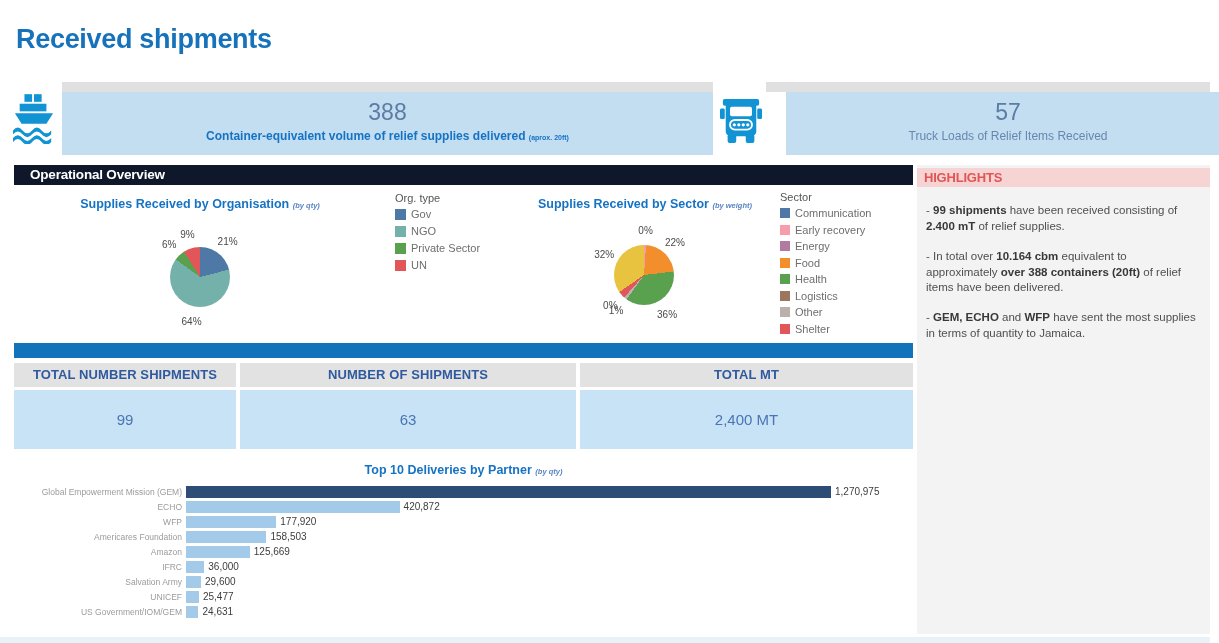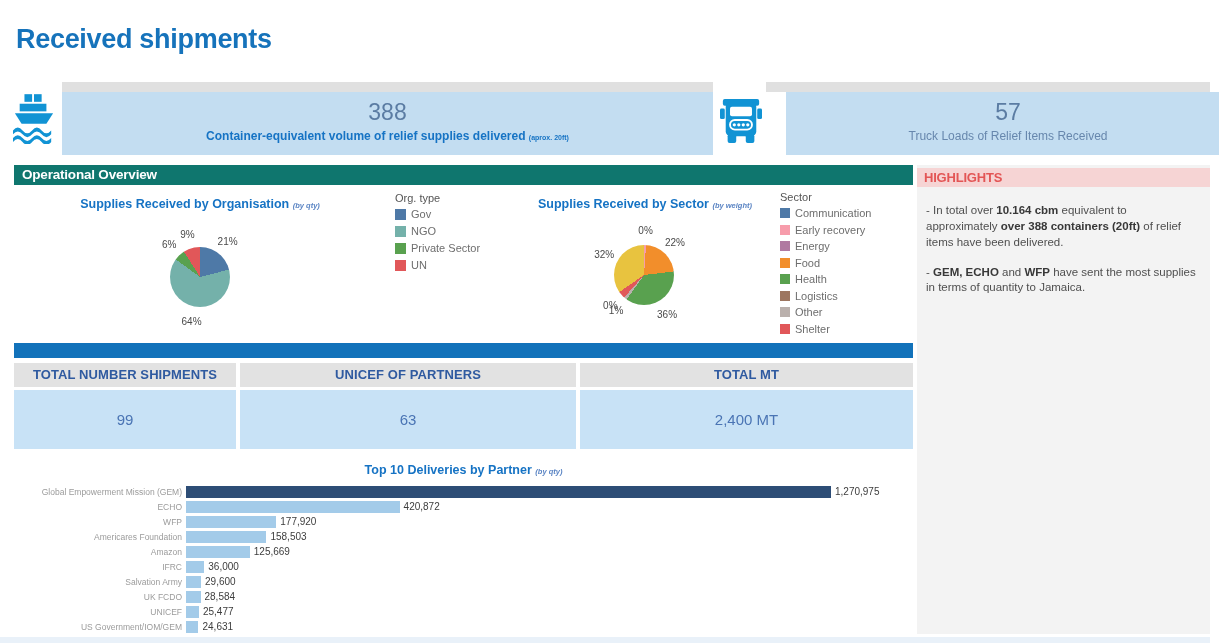--- a/index.html
+++ b/index.html
@@ -13,22 +13,22 @@
   .kpi-cap{background:#e0e0e0;height:10px;top:82px;}
   .kpi-box{background:#c3ddf1;top:92px;height:63px;text-align:center;}
   .kpi-value{font-size:23px;color:#5b7ca3;margin-top:7px;}
   .kpi-label{font-size:12px;margin-top:3px;}
   .kpi-label.strong{color:#1673c4;font-weight:bold;}
   .kpi-label.muted{color:#6787ad;font-weight:normal;}
   .kpi-suffix{font-size:7px;font-weight:bold;}
   .kpi-icon{color:#1193d4;}
 
   
-  .banner{left:14px;top:165px;width:899px;height:20px;background:#0f766e;color:#fff;
-          font-size:13.5px;font-weight:bold;line-height:20px;padding-left:8px;box-sizing:border-box;letter-spacing:-0.2px;}
+  .banner{left:14px;top:165px;width:899px;height:20px;background:#0f172a;color:#fff;
+          font-size:13.5px;font-weight:bold;line-height:20px;padding-left:16px;box-sizing:border-box;letter-spacing:-0.2px;}
 
   
   .chart-title{font-size:12.5px;font-weight:bold;color:#1673c4;text-align:center;}
   .chart-title .suffix{font-size:7.5px;font-style:italic;color:#5b85c4;font-weight:bold;}
   #org-pie-title{left:20px;top:197px;width:360px;}
   #sector-pie-title{left:520px;top:197px;width:250px;}
 
   
   .pie-wrap{width:60px;height:60px;}
   .pie{width:60px;height:60px;border-radius:50%;}
@@ -210,21 +210,21 @@
   </div>
 
 <div class="abs" id="divider-bar"></div>
 
 <div id="stats-root">
     <div class="stat-card" style="left: 14px; width: 222px;">
       <div class="stat-header">TOTAL NUMBER SHIPMENTS</div>
       <div class="stat-value">99</div>
     </div>
     <div class="stat-card" style="left: 240px; width: 336px;">
-      <div class="stat-header">UNICEF OF PARTNERS</div>
+      <div class="stat-header">NUMBER OF SHIPMENTS</div>
       <div class="stat-value">63</div>
     </div>
     <div class="stat-card" style="left: 580px; width: 333px;">
       <div class="stat-header">TOTAL MT</div>
       <div class="stat-value">2,400 MT</div>
     </div>
   </div>
 
 <div class="abs chart-title" id="bar-title">
   <span>Top 10 Deliveries by Partner</span> <span class="suffix">(by qty)</span>
@@ -259,37 +259,33 @@
       <div class="bar-cat">IFRC</div>
       <div class="bar-fill" style="width: 18.2694px; background: rgb(163, 203, 233);"></div>
       <div class="bar-val">36,000</div>
     </div>
     <div class="bar-row">
       <div class="bar-cat">Salvation Army</div>
       <div class="bar-fill" style="width: 15.0215px; background: rgb(163, 203, 233);"></div>
       <div class="bar-val">29,600</div>
     </div>
     <div class="bar-row">
-      <div class="bar-cat">UK FCDO</div>
-      <div class="bar-fill" style="width: 14.5059px; background: rgb(163, 203, 233);"></div>
-      <div class="bar-val">28,584</div>
-    </div>
-    <div class="bar-row">
       <div class="bar-cat">UNICEF</div>
       <div class="bar-fill" style="width: 12.9292px; background: rgb(163, 203, 233);"></div>
       <div class="bar-val">25,477</div>
     </div>
     <div class="bar-row">
       <div class="bar-cat">US Government/IOM/GEM</div>
       <div class="bar-fill" style="width: 12.4998px; background: rgb(163, 203, 233);"></div>
       <div class="bar-val">24,631</div>
     </div>
   </div>
 
 <div class="abs" id="highlights">
   <div id="highlights-header">HIGHLIGHTS</div>
   <div id="highlights-body">
+      <div class="hl-para"><span>- </span><b>99 shipments</b><span> have been received consisting of </span><b>2.400 mT</b><span> of relief supplies.</span></div>
       <div class="hl-para"><span>- In total over </span><b>10.164 cbm</b><span> equivalent to approximately </span><b>over 388 containers (20ft)</b><span> of relief items have been delivered.</span></div>
       <div class="hl-para"><span>- </span><b>GEM, ECHO</b><span> and </span><b>WFP</b><span> have sent the most supplies in terms of quantity to Jamaica.</span></div>
     </div>
 </div>
 
 <div class="abs" id="bottom-strip"></div>
 
 </body></html>

